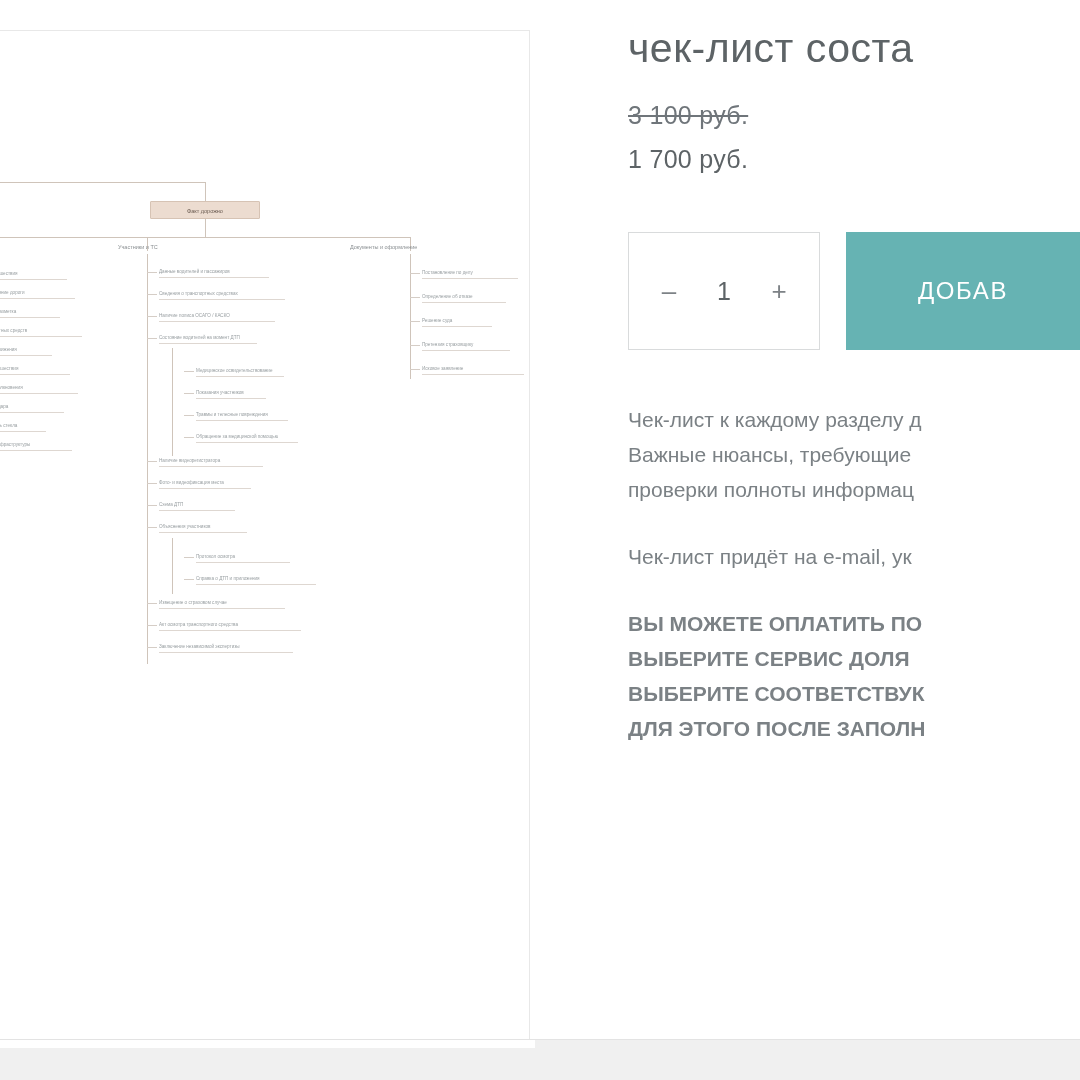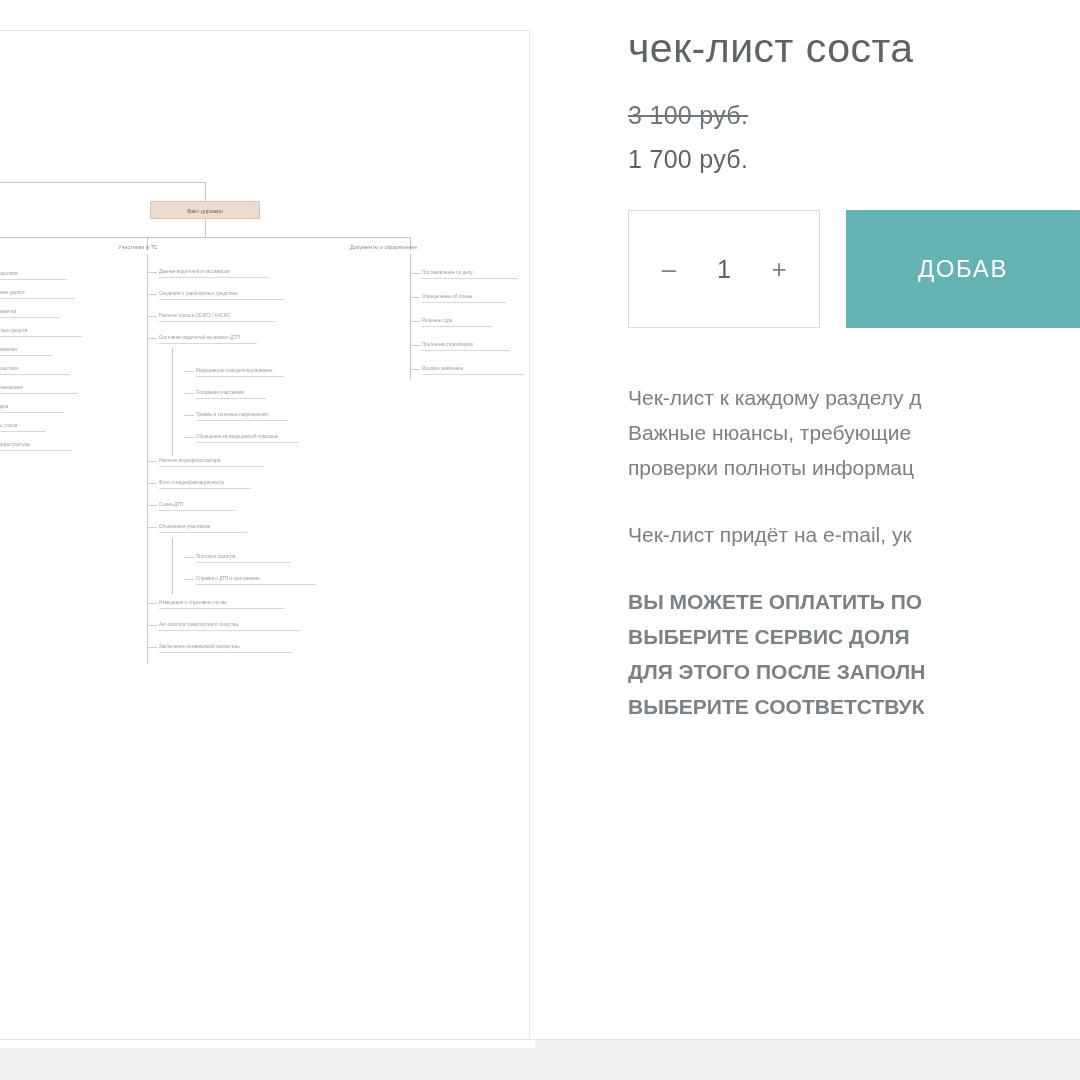--- a/index.html
+++ b/index.html
@@ -141,21 +141,21 @@
     color: #6f757a;
     text-decoration: line-through;
     margin-bottom: 14px;
     letter-spacing: 0.3px;
   }
 
   .price-new {
     font-size: 25px;
     line-height: 30px;
     color: #5d6366;
-    margin-bottom: 36px;
+    margin-bottom: 58px;
     letter-spacing: 0.3px;
   }
 
   .purchase-row {
     display: flex;
     align-items: stretch;
     height: 118px;
     margin-bottom: 52px;
   }
 
@@ -362,22 +362,22 @@
       <div>проверки полноты информац</div>
     </div>
 
     <div class="desc">
       <div>Чек-лист придёт на e-mail, ук</div>
     </div>
 
     <div class="desc-caps">
       <div>ВЫ МОЖЕТЕ ОПЛАТИТЬ ПО</div>
       <div>ВЫБЕРИТЕ СЕРВИС ДОЛЯ</div>
+      <div>ВЫБЕРИТЕ СООТВЕТСТВУК</div>
       <div>ДЛЯ ЭТОГО ПОСЛЕ ЗАПОЛН</div>
-      <div>ВЫБЕРИТЕ СООТВЕТСТВУК</div>
     </div>
 
   </div>
 
   <div class="page-bottom-strip">
     <div class="inner-white"></div>
   </div>
 
 </div>
 

